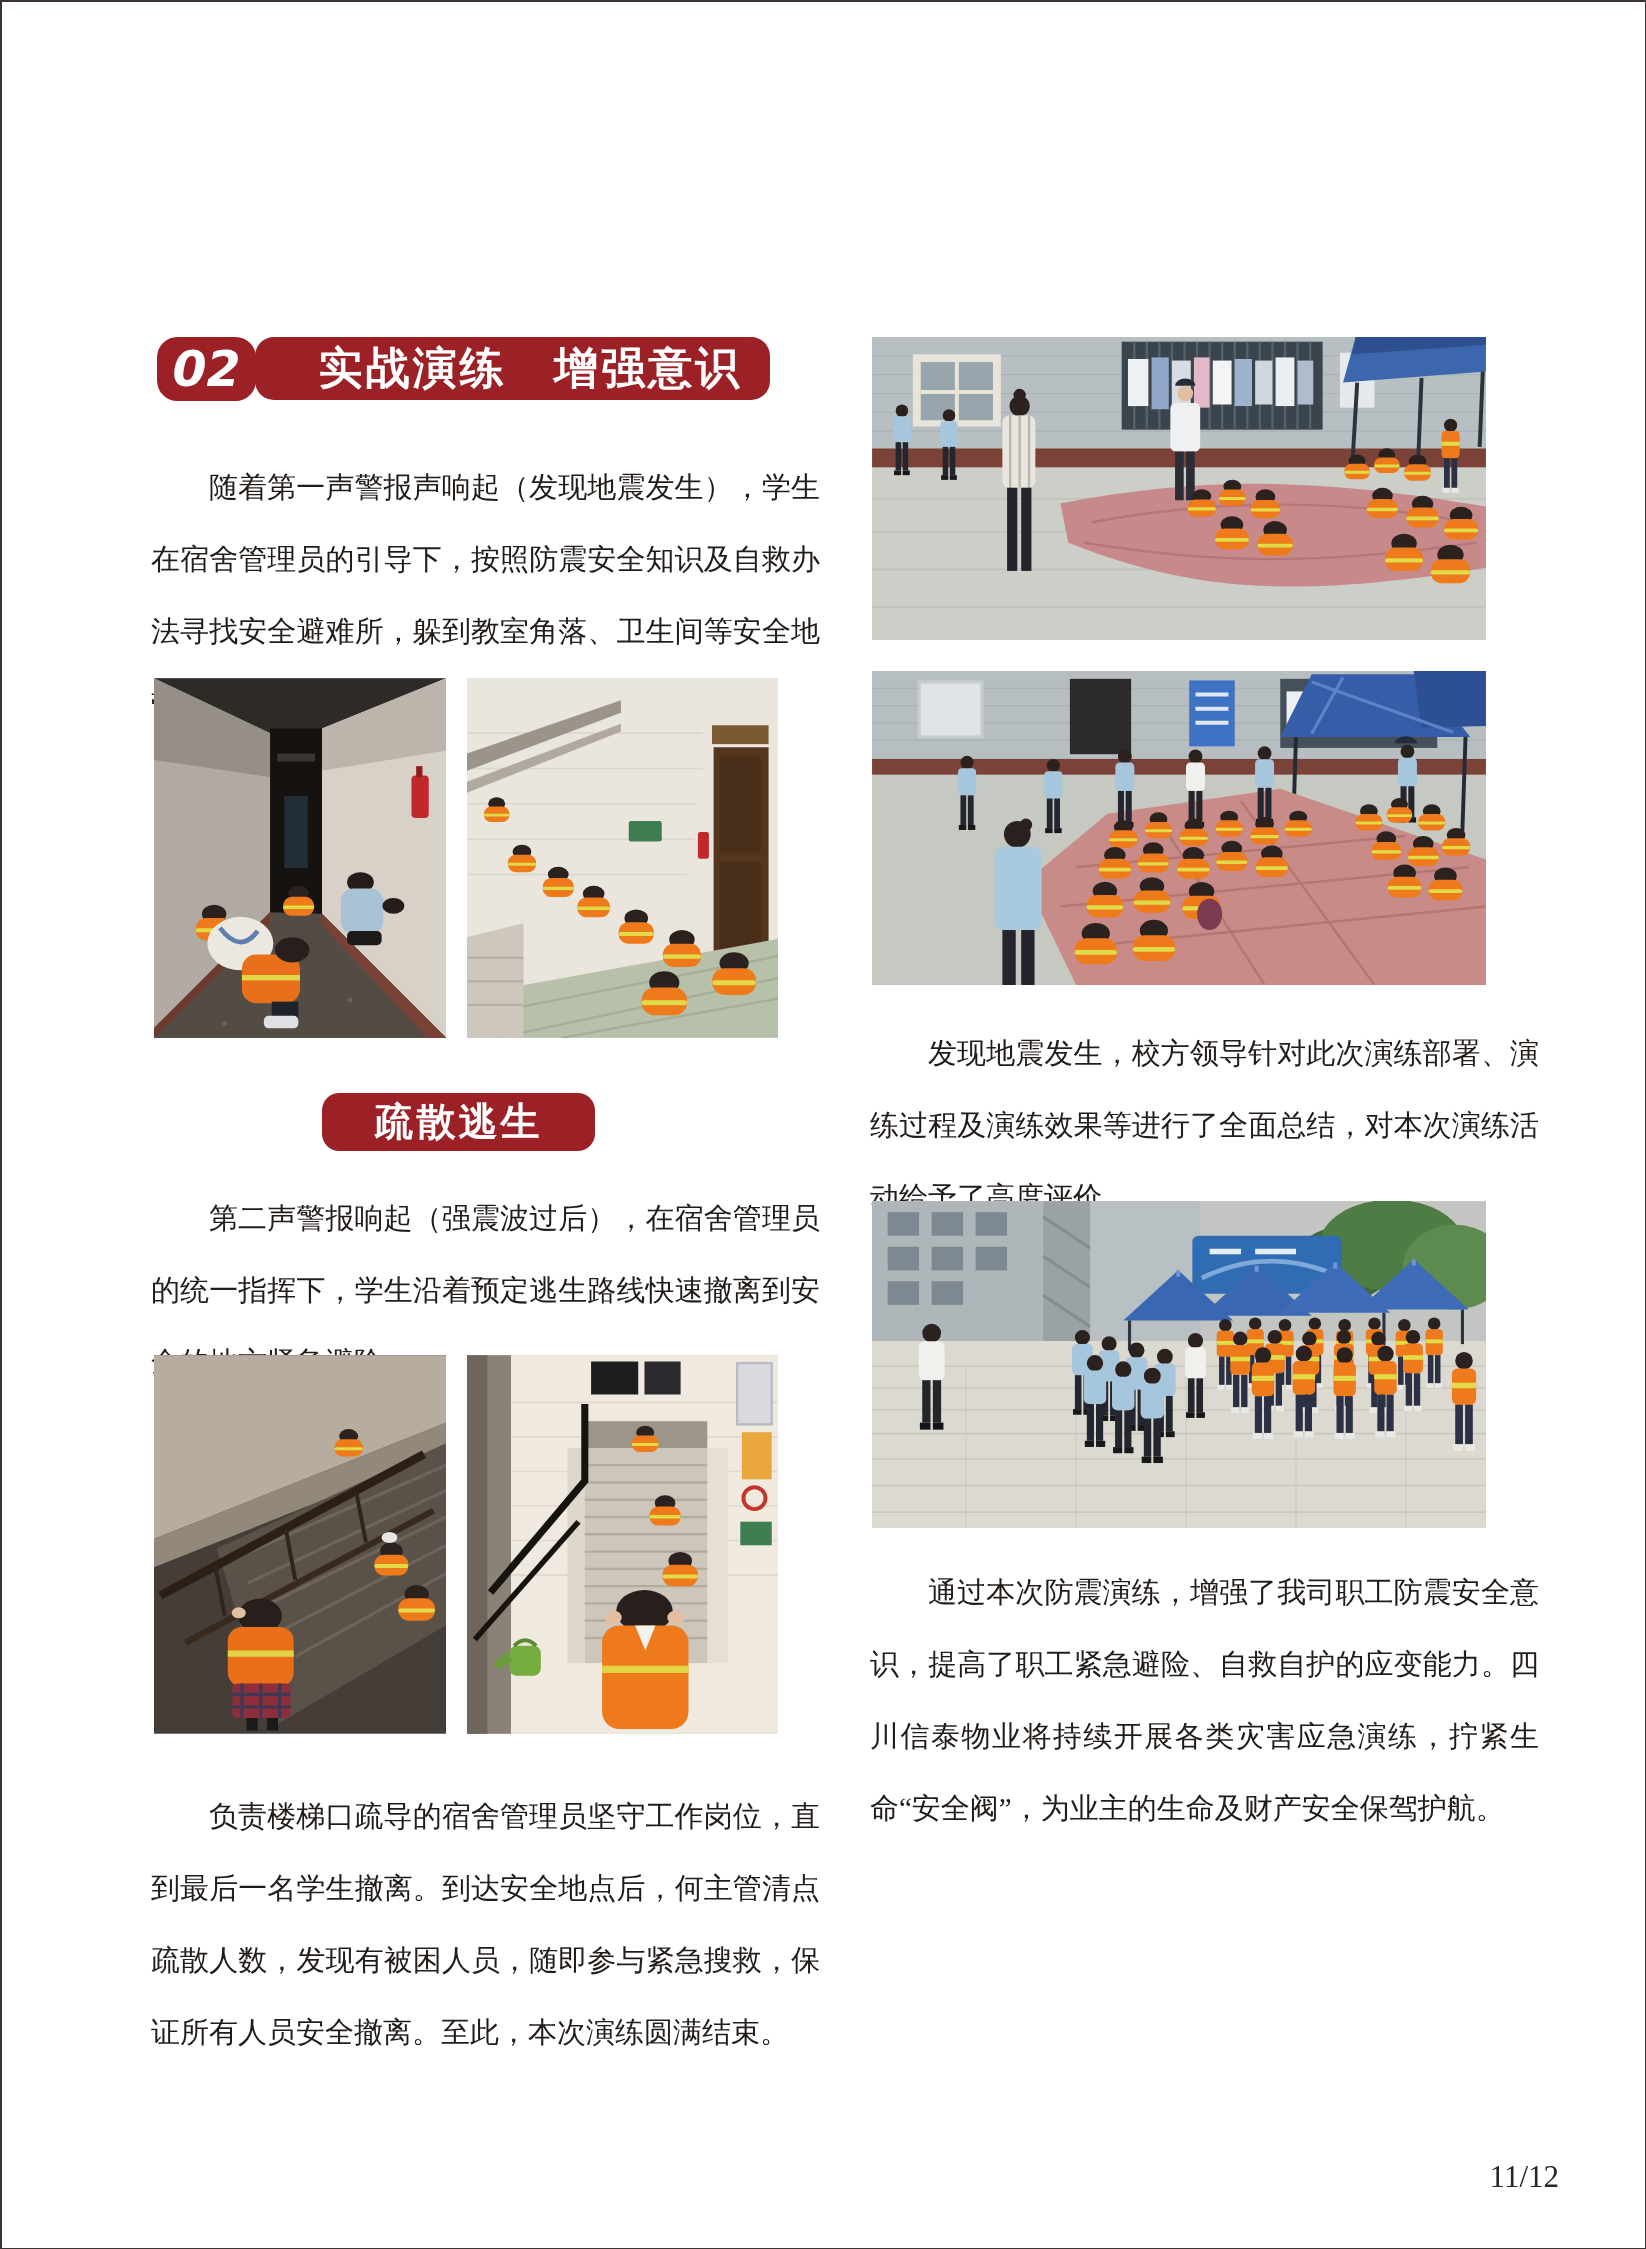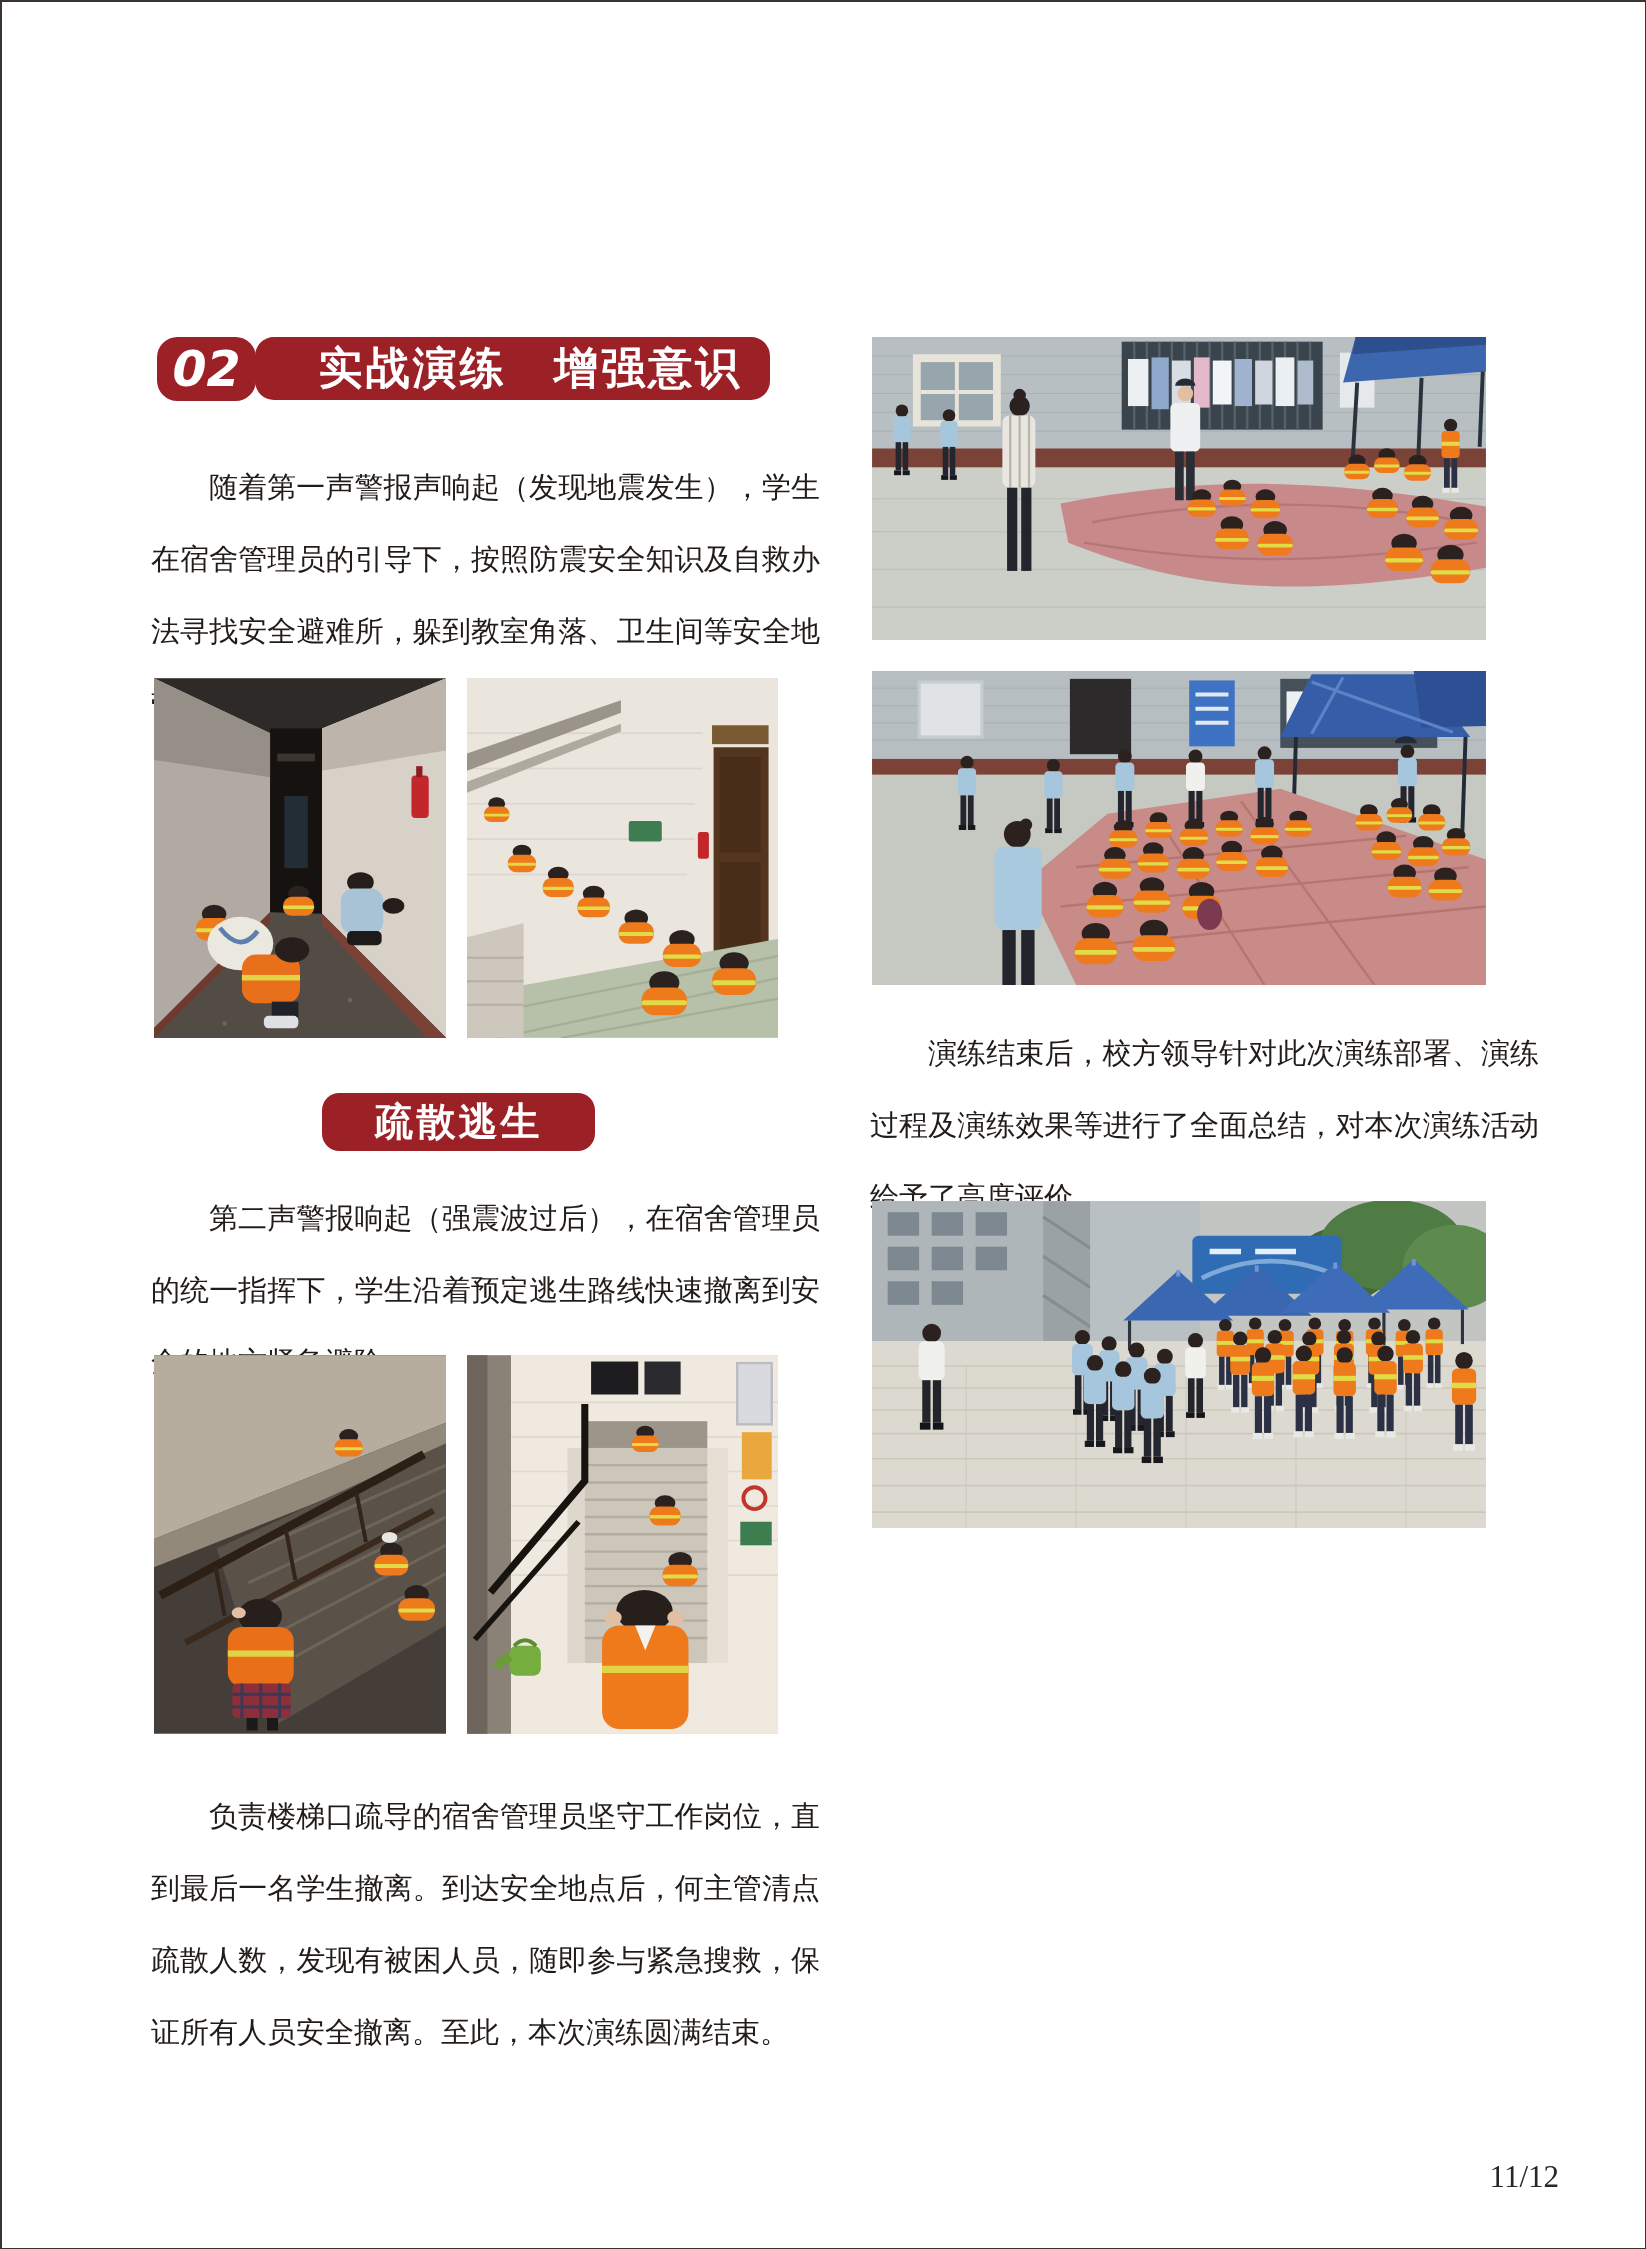--- a/index.html
+++ b/index.html
@@ -328,21 +328,21 @@
       <use href="#sym-crouch" transform="translate(652,160) scale(0.9)"></use>
       <use href="#sym-crouch" transform="translate(692,168) scale(0.95)"></use>
       <use href="#sym-crouch" transform="translate(632,202) scale(1.05)"></use>
       <use href="#sym-crouch" transform="translate(678,208) scale(1.1)"></use>
       <use href="#sym-crouch" transform="translate(722,198) scale(1.0)"></use>
       <use href="#sym-crouch" transform="translate(652,244) scale(1.2)"></use>
       <use href="#sym-crouch" transform="translate(704,248) scale(1.2)"></use>
     </svg>
   </div>
 
-  <div class="abs para" style="left:868px;top:1015px;width:669px;">演练结束后，校方领导针对此次演练部署、演练过程及演练效果等进行了全面总结，对本次演练活动给予了高度评价。</div>
+  <div class="abs para" style="left:868px;top:1015px;width:669px;">发现地震发生，校方领导针对此次演练部署、演练过程及演练效果等进行了全面总结，对本次演练活动给予了高度评价。</div>
 
   <div class="abs photo" style="left:870px;top:1199px;width:614px;height:327px;">
     <svg viewBox="0 0 782 416" role="img" aria-label="演练结束后集合点评">
       <rect width="782" height="416" fill="#dcd9d0"></rect>
       <rect width="782" height="178" fill="#c2c5c1"></rect>
       <rect x="0" y="0" width="218" height="178" fill="#aeb6ba"></rect>
       <rect x="20" y="14" width="40" height="30" fill="#7d8890"></rect>
         <rect x="76" y="14" width="40" height="30" fill="#7d8890"></rect>
       <rect x="132" y="14" width="40" height="30" fill="#7d8890"></rect>
         <rect x="20" y="58" width="40" height="30" fill="#7d8890"></rect>
@@ -394,17 +394,18 @@
       <use href="#sym-stand-orange" transform="translate(622,166) scale(1.15)"></use>
       <use href="#sym-stand-orange" transform="translate(666,164) scale(1.15)"></use>
       <use href="#sym-stand-orange" transform="translate(472,186) scale(1.3)"></use>
       <use href="#sym-stand-orange" transform="translate(524,184) scale(1.3)"></use>
       <use href="#sym-stand-orange" transform="translate(576,186) scale(1.3)"></use>
       <use href="#sym-stand-orange" transform="translate(628,184) scale(1.3)"></use>
       <use href="#sym-stand-orange" transform="translate(726,192) scale(1.4)"></use>
     </svg>
   </div>
 
+  <div class="abs para" style="left:868px;top:1554px;width:669px;">通过本次防震演练，增强了我司职工防震安全意识，提高了职工紧急避险、自救自护的应变能力。四川信泰物业将持续开展各类灾害应急演练，拧紧生命“安全阀”，为业主的生命及财产安全保驾护航。</div>
 
   <div class="abs footer" style="left:1398px;top:2157px;width:159px;">11/12</div>
 
 </div>
 
 
 </body></html>

